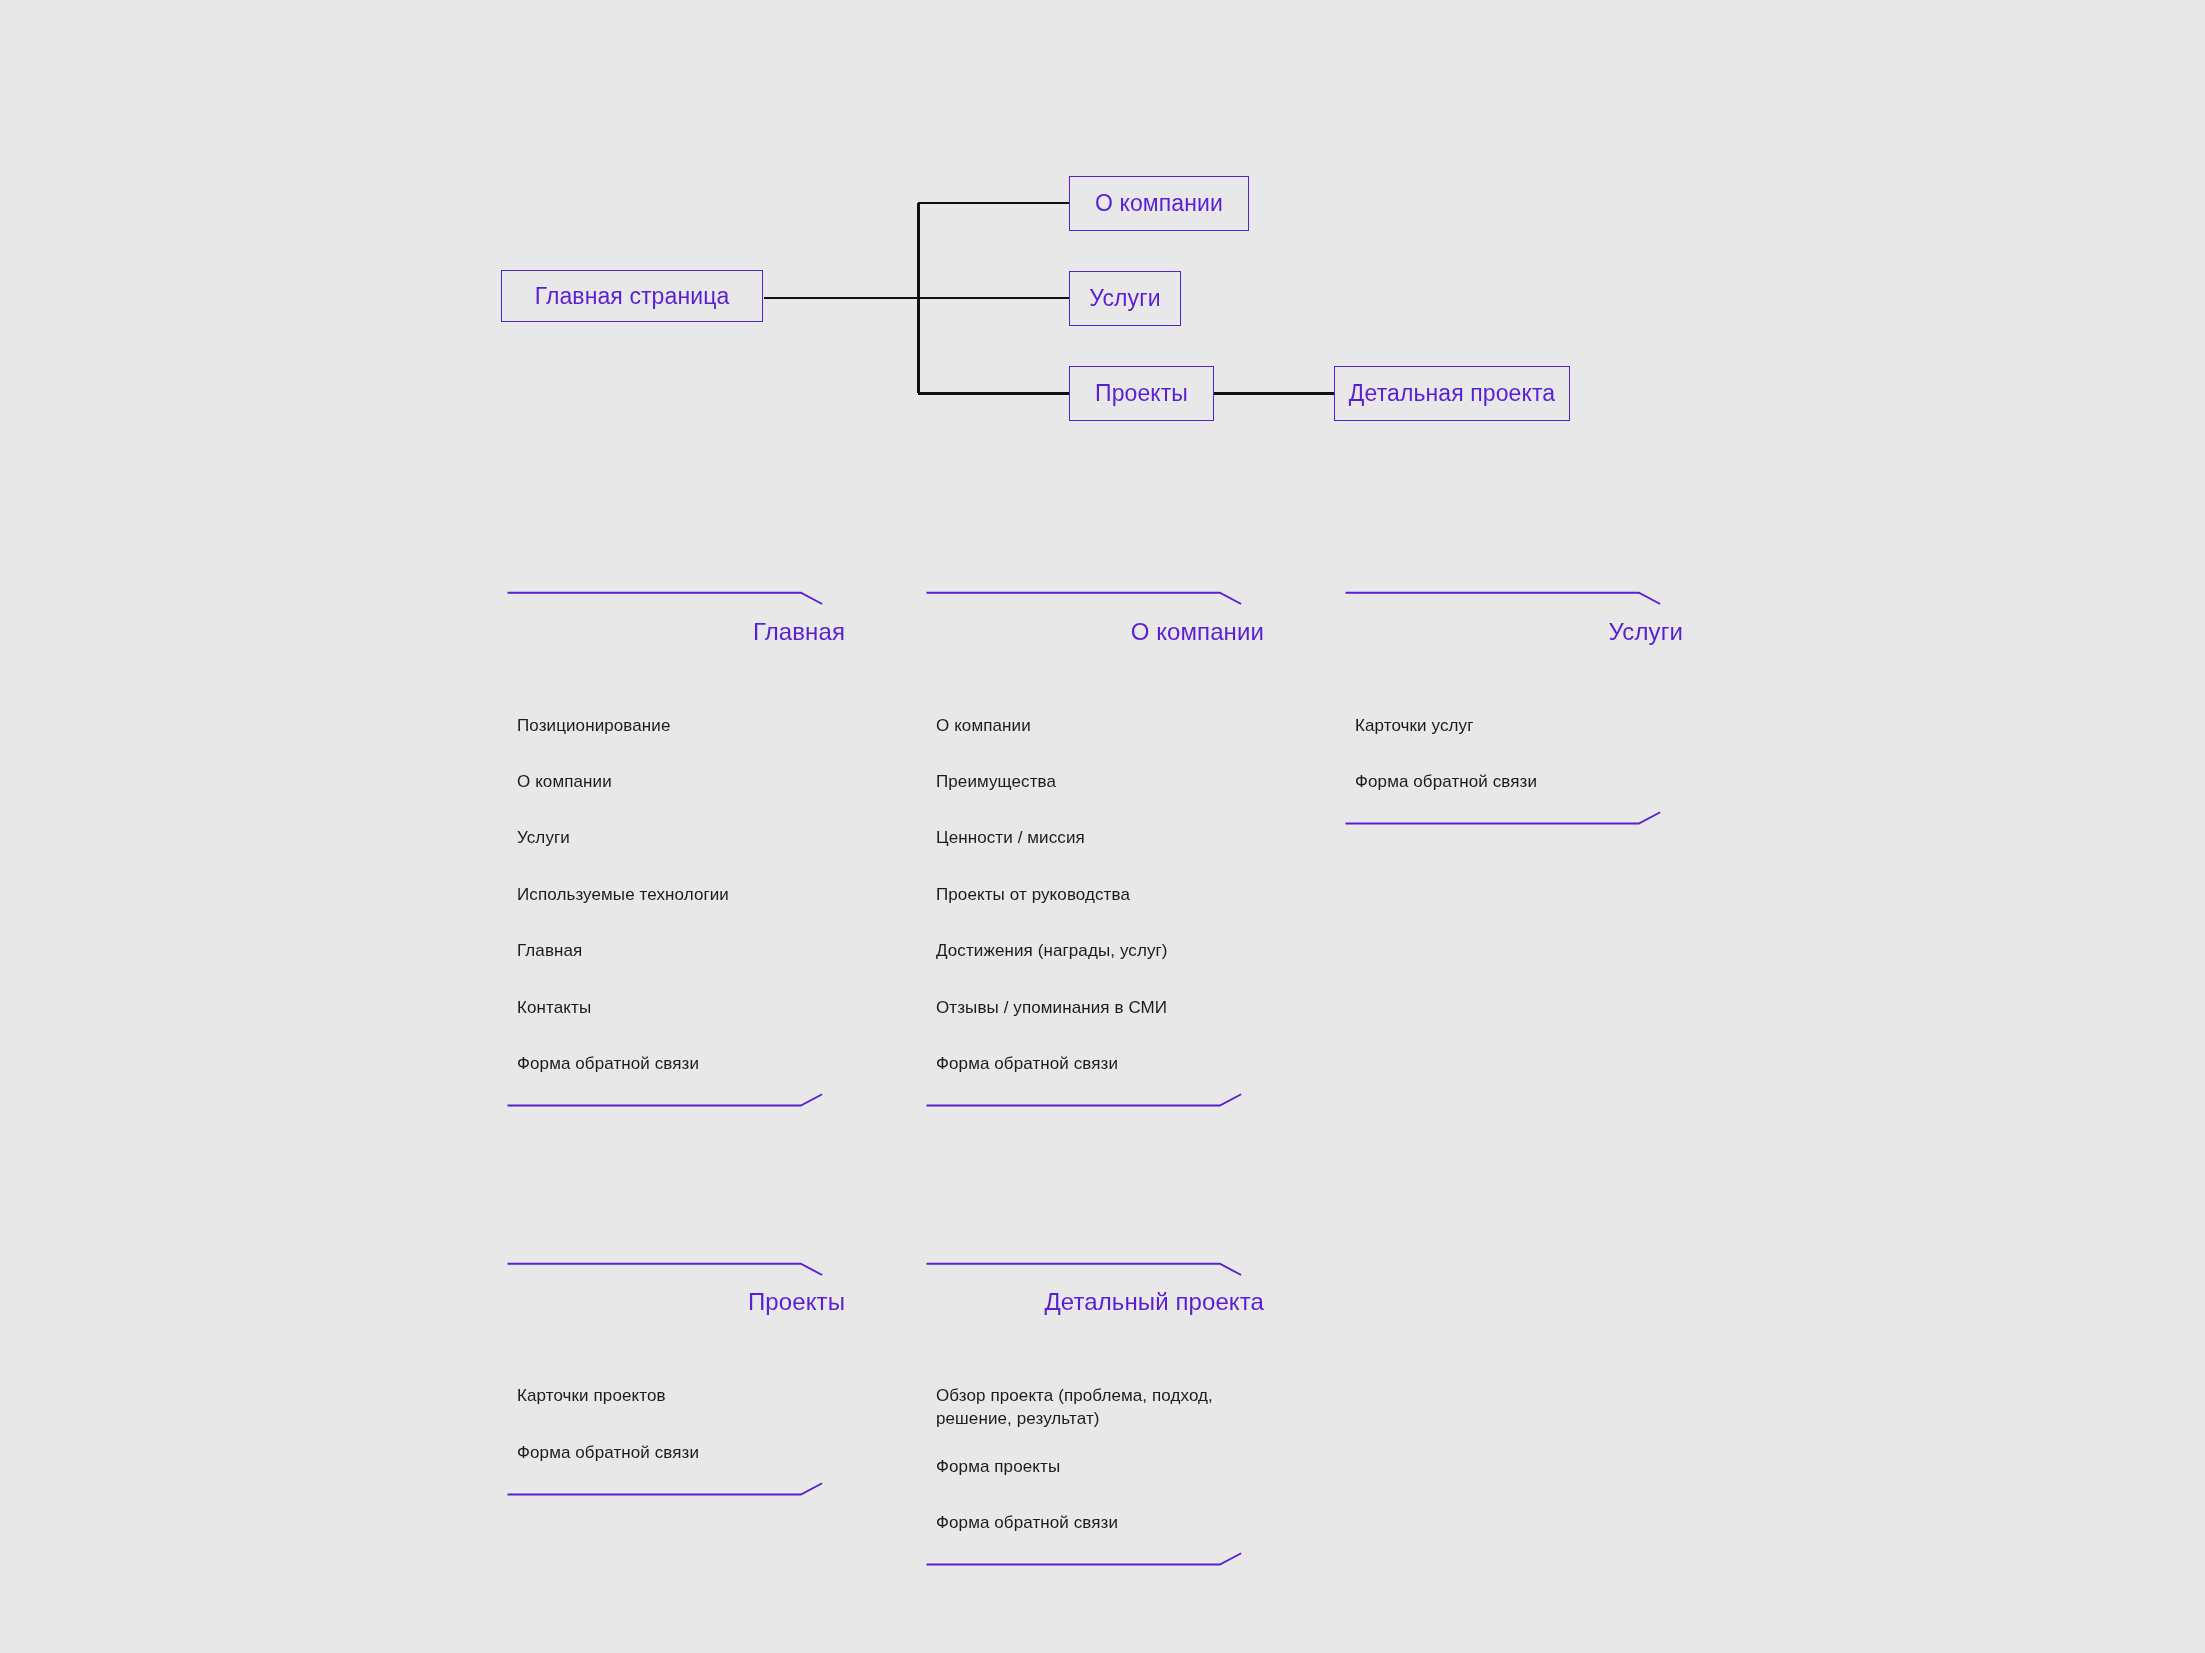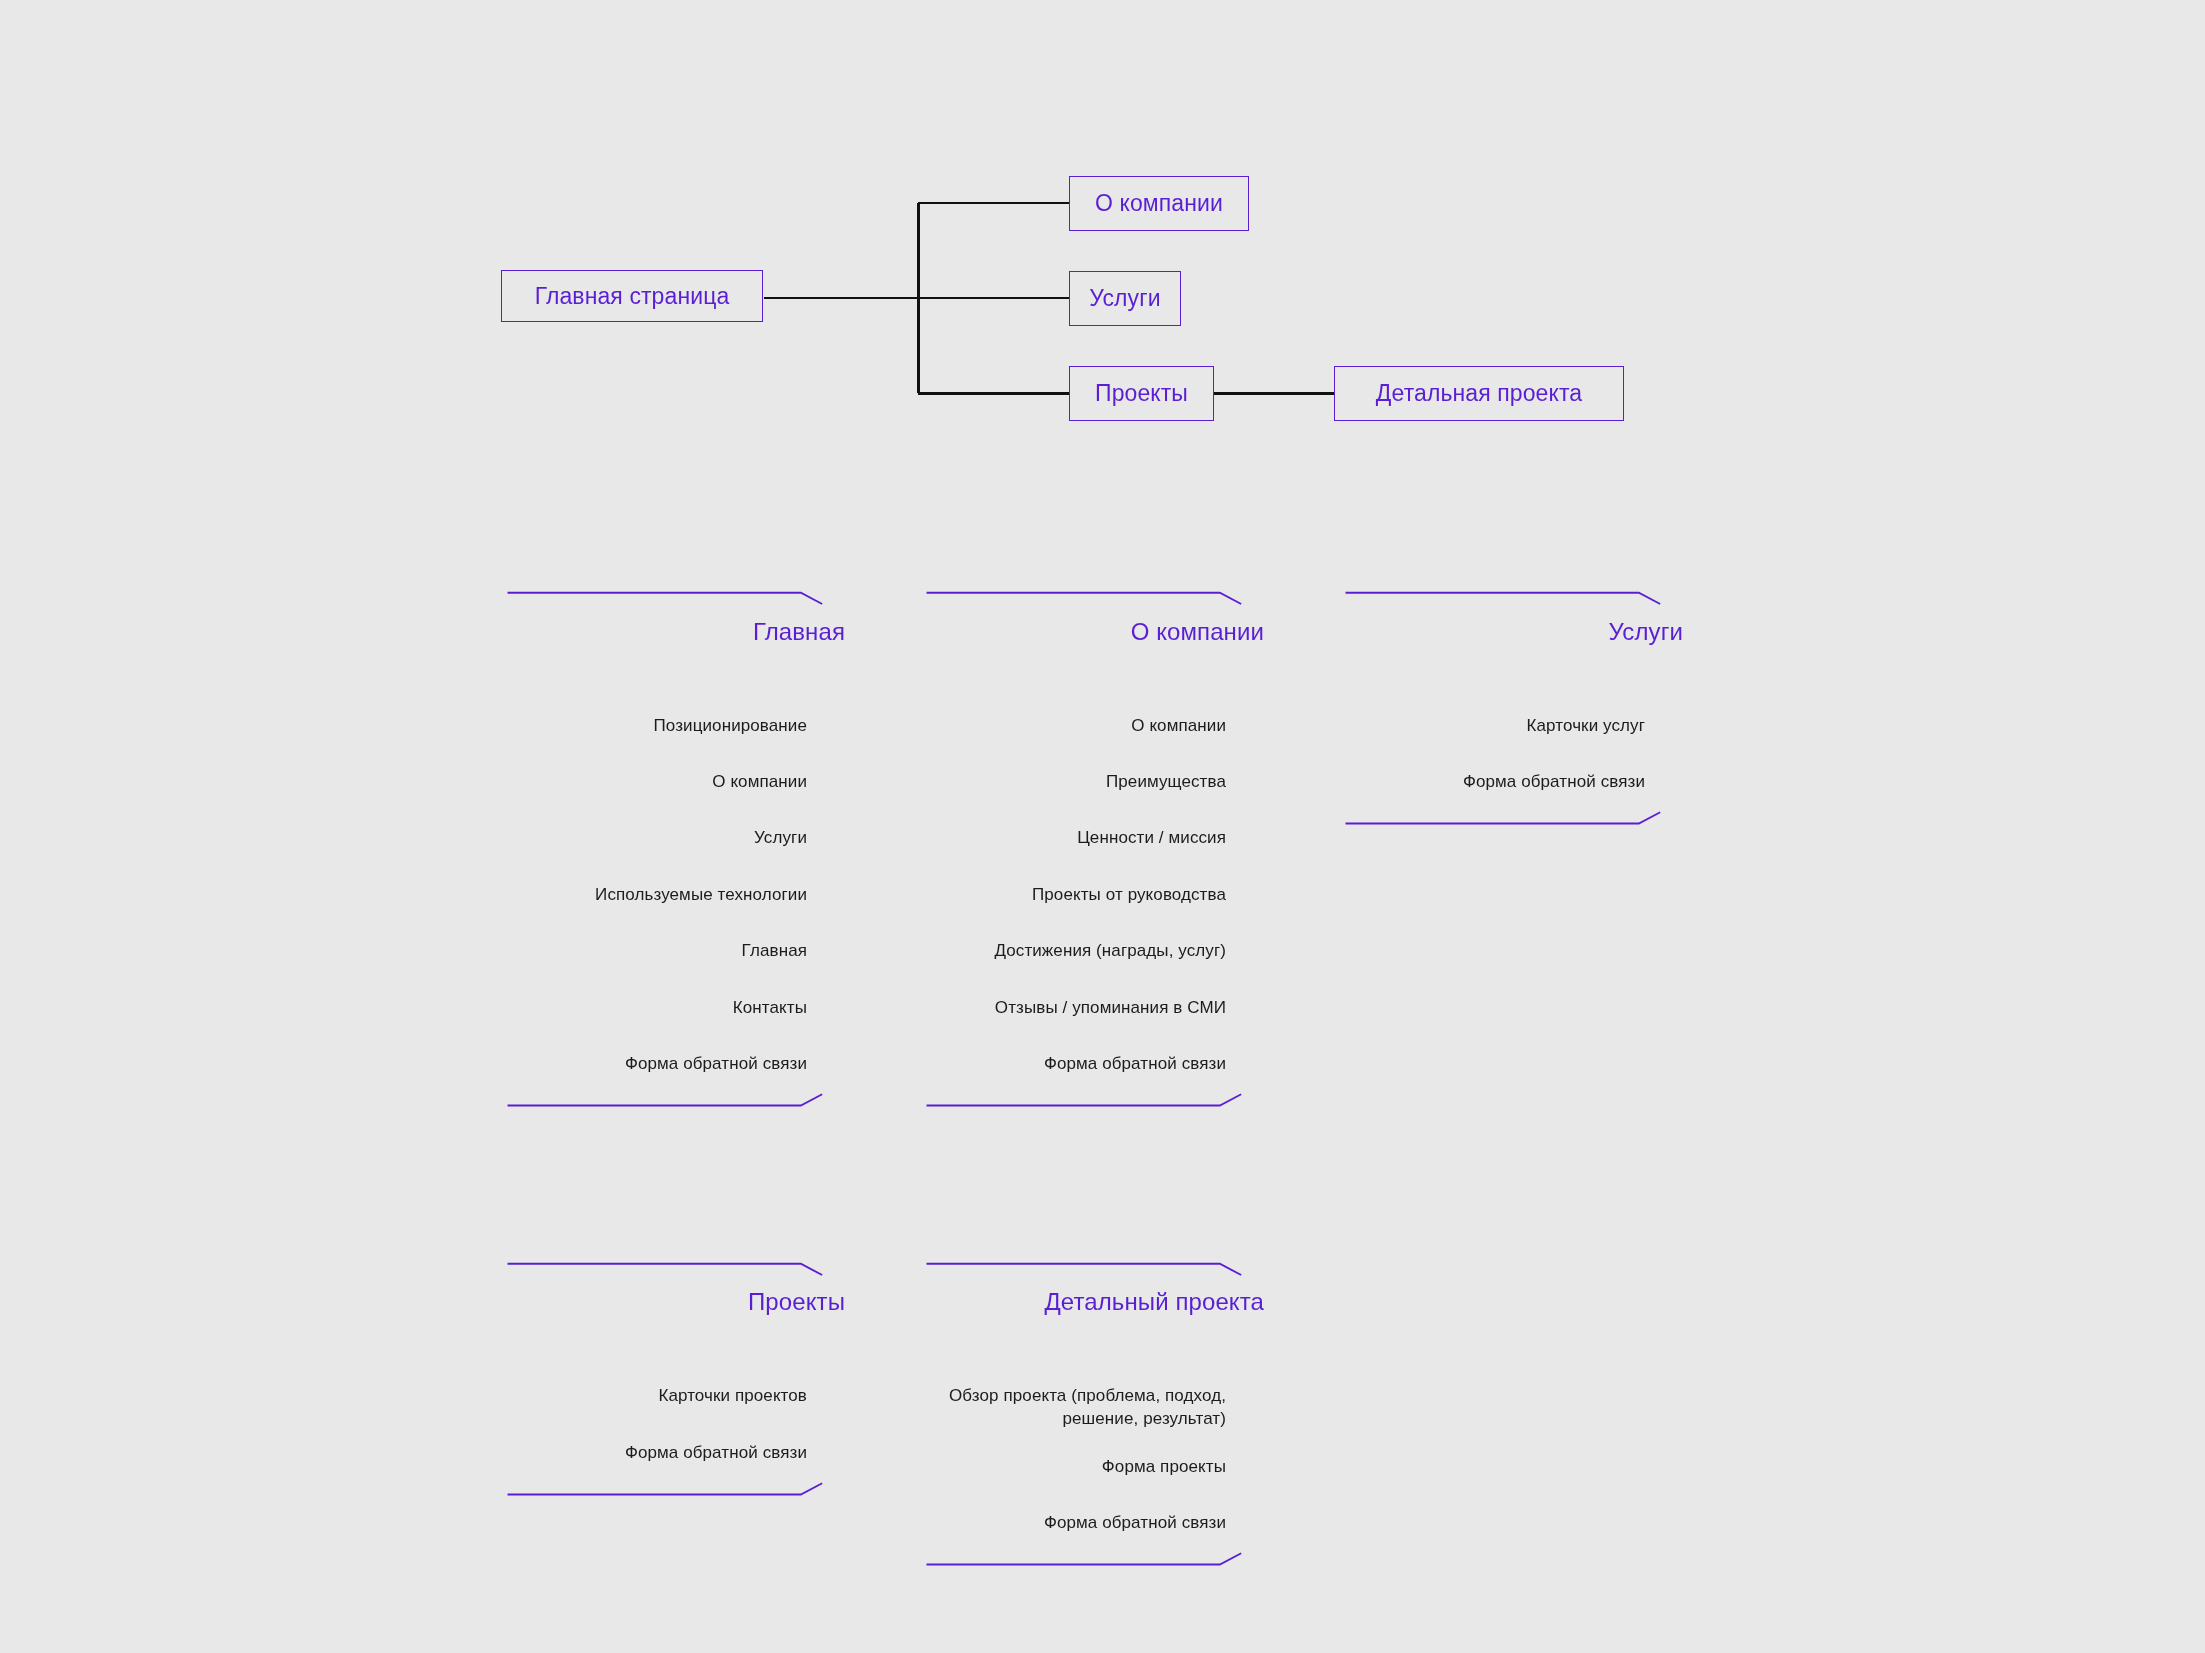--- a/index.html
+++ b/index.html
@@ -49,21 +49,21 @@
     font-size: 23px;
     letter-spacing: 0.1px;
     white-space: nowrap;
     padding: 0 19px;
   }
 
   #node-home     { left: 501px;  top: 270px; width: 262px; height: 52px; }
   #node-about    { left: 1069px; top: 176px; width: 180px; height: 55px; }
   #node-services { left: 1069px; top: 271px; width: 112px; height: 55px; }
   #node-projects { left: 1069px; top: 366px; width: 145px; height: 55px; }
-  #node-project-detail { left: 1334px; top: 366px; width: 290px; height: 55px; }
+  #node-project-detail { left: 1334px; top: 366px; width: 236px; height: 55px; }
 
   
   #cards-grid {
     position: absolute;
     left: 506px;
     top: 589px;
     width: 1254px;
   }
   .card-row {
     display: flex;
@@ -91,23 +91,22 @@
     font-size: 24px;
     letter-spacing: 0.1px;
     margin: 12.5px 0 0 0;
     line-height: 1.2;
     white-space: nowrap;
     text-align: right;
   }
 
   .card-items {
     list-style: none;
-    margin: 0;
+    margin: 11px;
     padding: 0;
-    text-align: right;
   }
   .card-items.gap-top { margin-top: 68px; }
 
   .card-item {
     color: #1c1c1c;
     font-size: 17px;
     line-height: 1.32;
     letter-spacing: 0.1px;
     margin-bottom: 34px;
     max-width: 301px;

